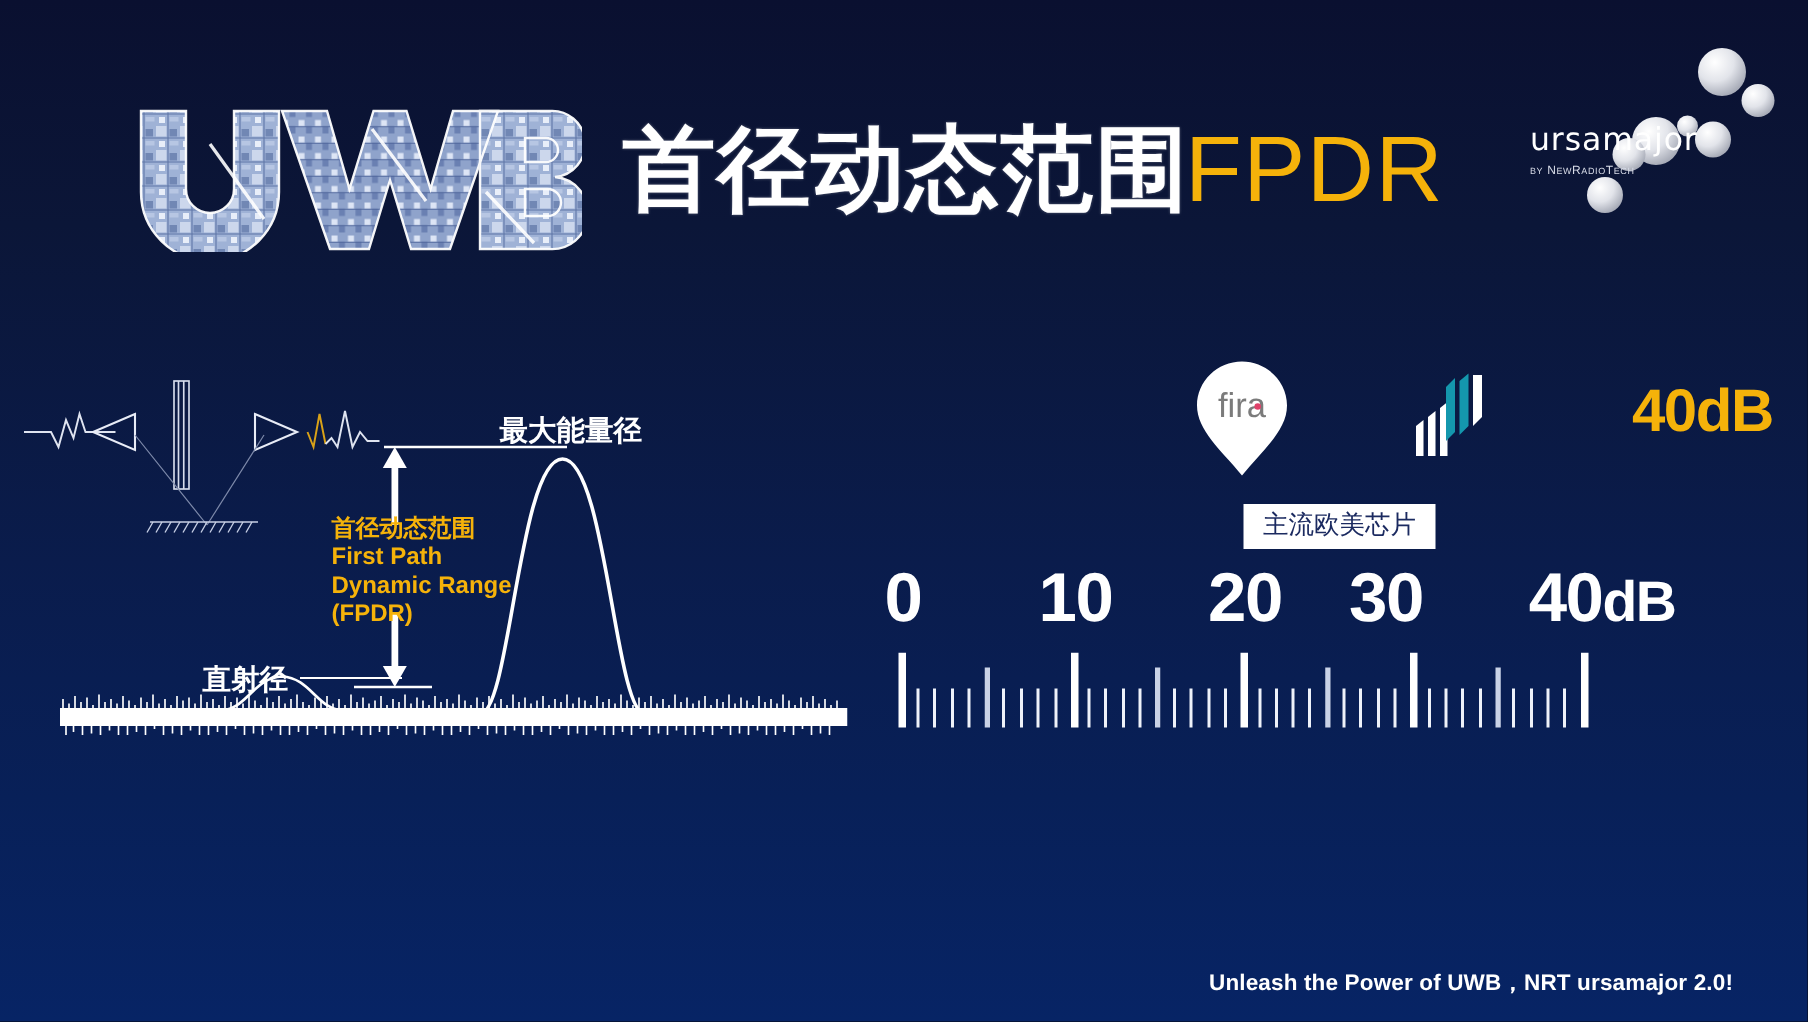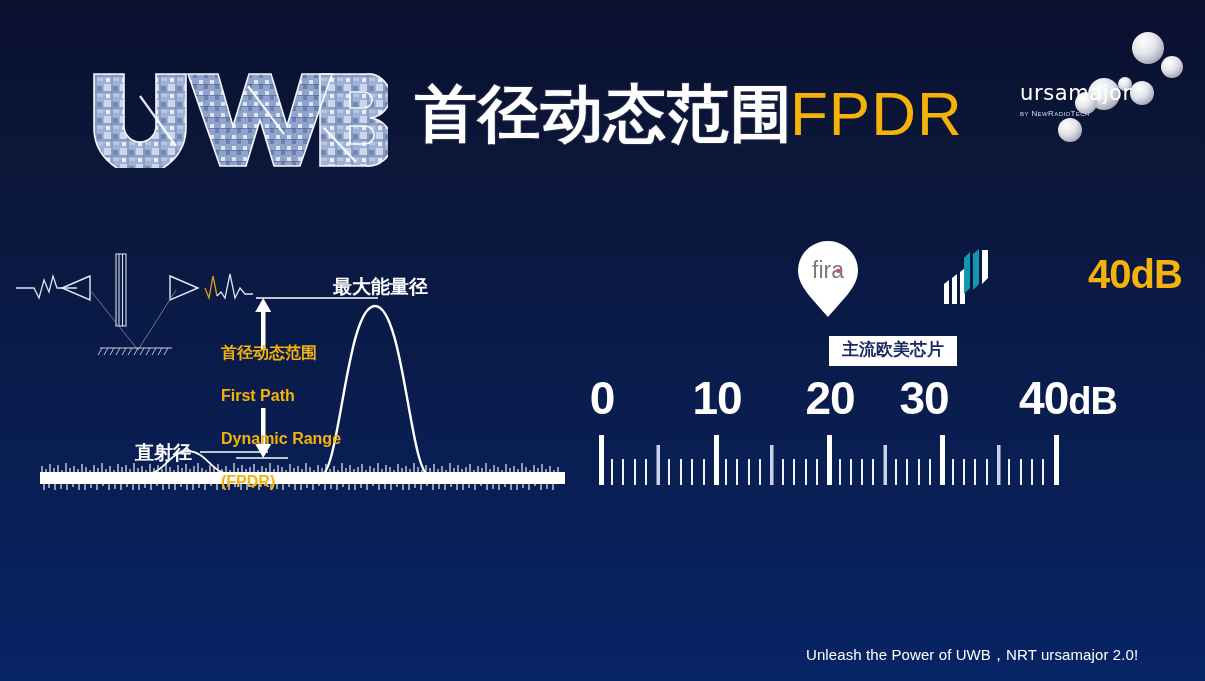--- a/index.html
+++ b/index.html
@@ -57,53 +57,53 @@
   }
   #label-direct {
     position:absolute; left:135px; top:440px;
     font-size:19px; color:#ffffff; font-weight:bold; white-space:nowrap;
   }
   #fpdr-label {
     position:absolute; left:221px; top:344px;
     line-height:1.18; white-space:nowrap;
   }
   #fpdr-label .cn { font-size:16px; color:#f5b20a; font-weight:bold; }
-  #fpdr-label .en { font-size:16px; color:#f5b20a; font-weight:bold;margin-top:24px; }
+  #fpdr-label .en { font-size:16px; color:#f5b20a; font-weight:bold; }
 
   
   #ruler { position:absolute; left:570px; top:375px; width:520px; height:120px; }
   .ruler-num {
     position:absolute; top:0px;
     font-size:46px; font-weight:bold; color:#ffffff;
     font-family:"Liberation Sans",sans-serif;
     letter-spacing:-1px; line-height:1;
     transform:translateX(-50%);
   }
   .ruler-num .unit { font-size:38px; }
 
   #chip-row { position:absolute; left:780px; top:240px; width:230px; height:85px; }
   #fira-logo { position:absolute; left:16px; top:0px; width:64px; height:78px; }
   #nxp-logo  { position:absolute; left:160px; top:8px; width:52px; height:58px; }
   #chip-tag {
     position:absolute; left:829px; top:336px;
     background:#ffffff; color:#1b2a60;
-    font-size:17px; font-weight:bold;
+    font-size:17px; font-weight:normal;
     padding:5px 13px 6px 13px;
     white-space:nowrap; line-height:1.1;
   }
   #badge-40db {
     position:absolute; left:1088px; top:254px;
     font-size:40px; font-weight:bold; color:#f5b20a;
     letter-spacing:-1px; line-height:1; white-space:nowrap;
   }
 
   
   #footer {
     position:absolute; left:806px; top:646px;
-    font-size:15px; font-weight:normal; color:#ffffff;
+    font-size:15px; font-weight:bold; color:#ffffff;
     letter-spacing:.1px; white-space:nowrap;
   }
 </style>
 </head>
 <body>
 
 <div id="slide">
 
   <div id="uwb-wordmark">
     <svg width="300" height="100" viewBox="0 0 300 100">

